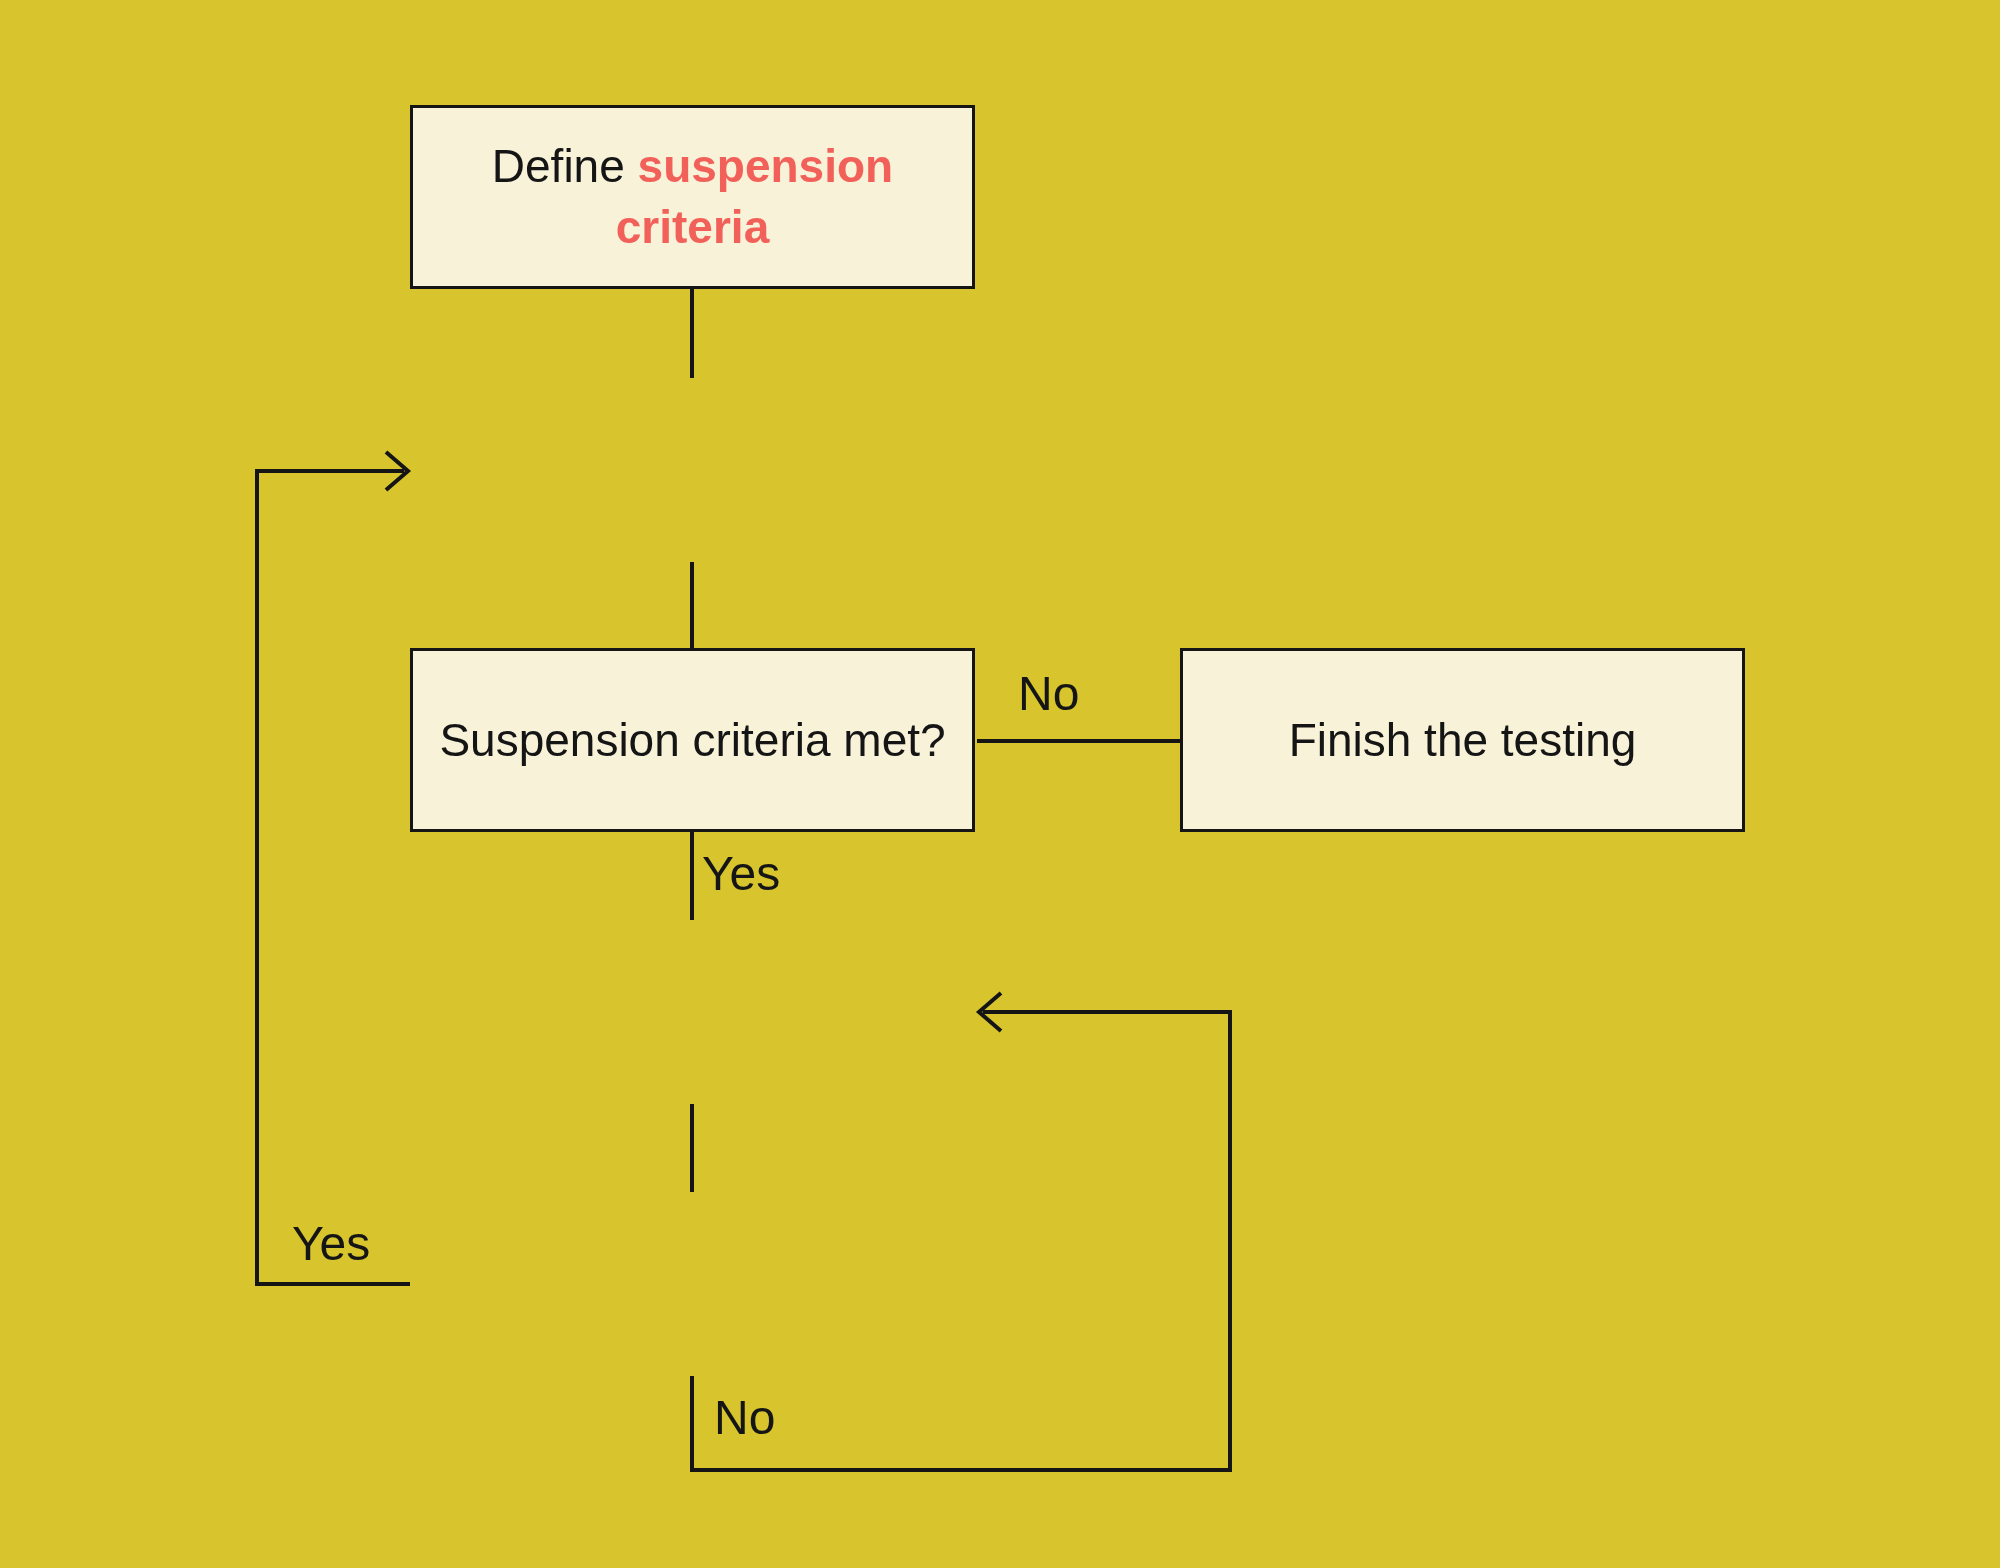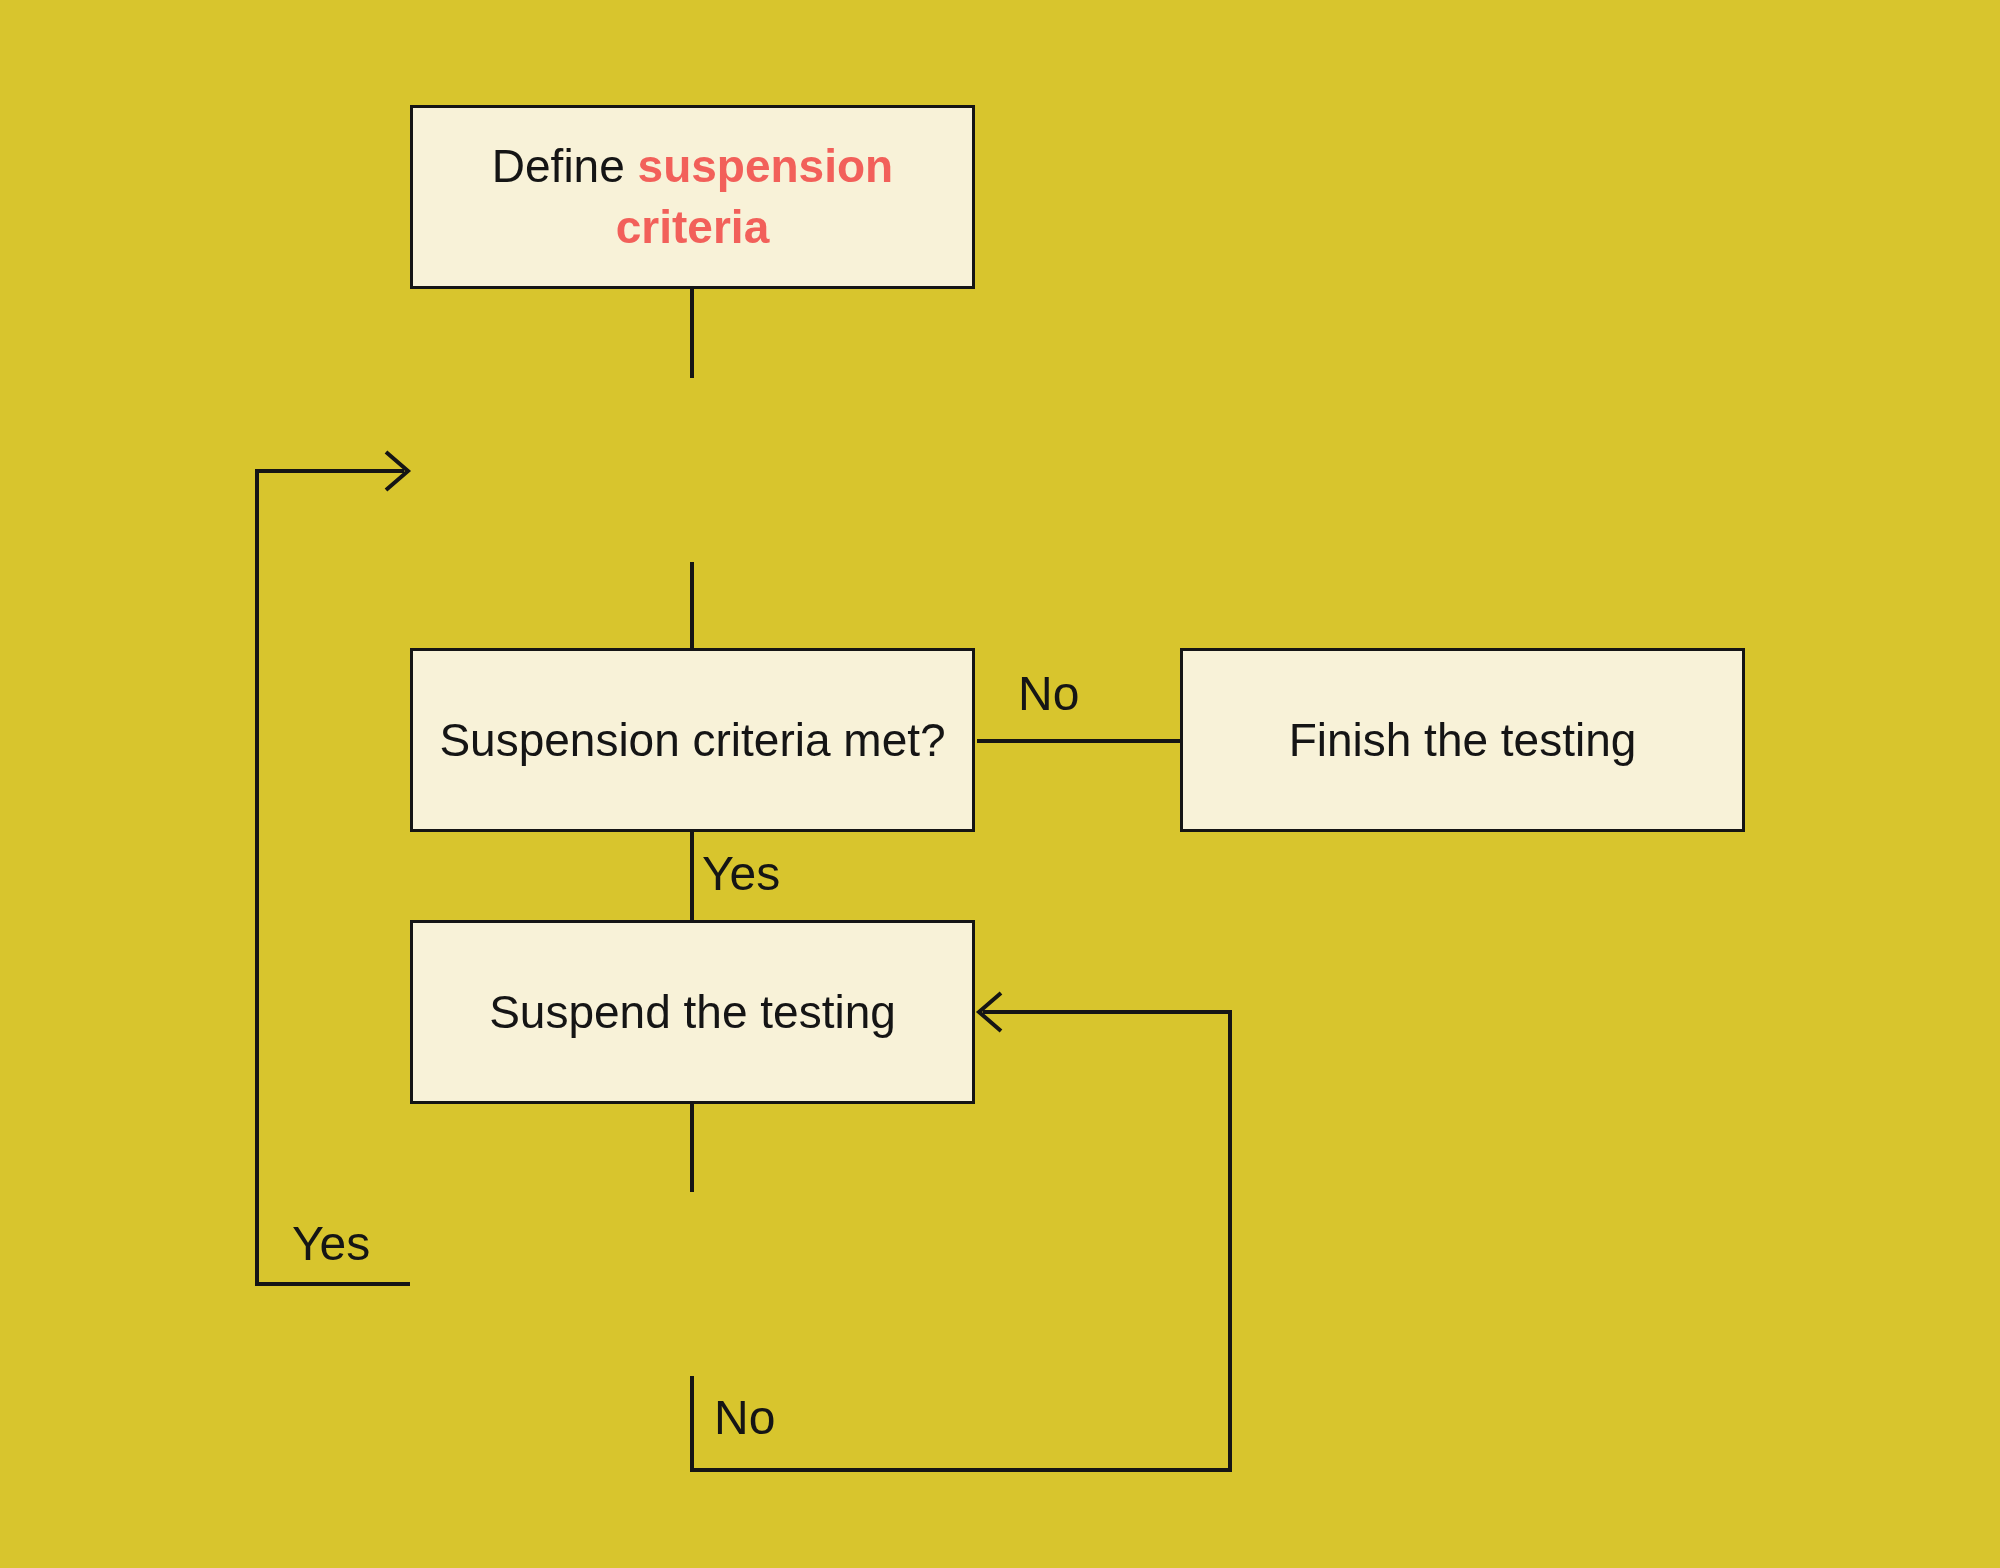--- a/index.html
+++ b/index.html
@@ -95,23 +95,20 @@
 
 
   <div class="node" id="node-finish">
     <div class="inner">Finish the testing</div>
   </div>
 
   <div class="node" id="node-criteria">
     <div class="inner">Suspension criteria met?</div>
   </div>
 
-  <div class="node" id="node-suspend">
-    <div class="inner">Suspend the testing</div>
-  </div>
 
 
   <div class="edge-label" id="label-no-finish">No</div>
 
   <div class="edge-label" id="label-yes-down">Yes</div>
 
   <div class="edge-label" id="label-yes-loop">Yes</div>
 
   <div class="edge-label" id="label-no-loop">No</div>
 

